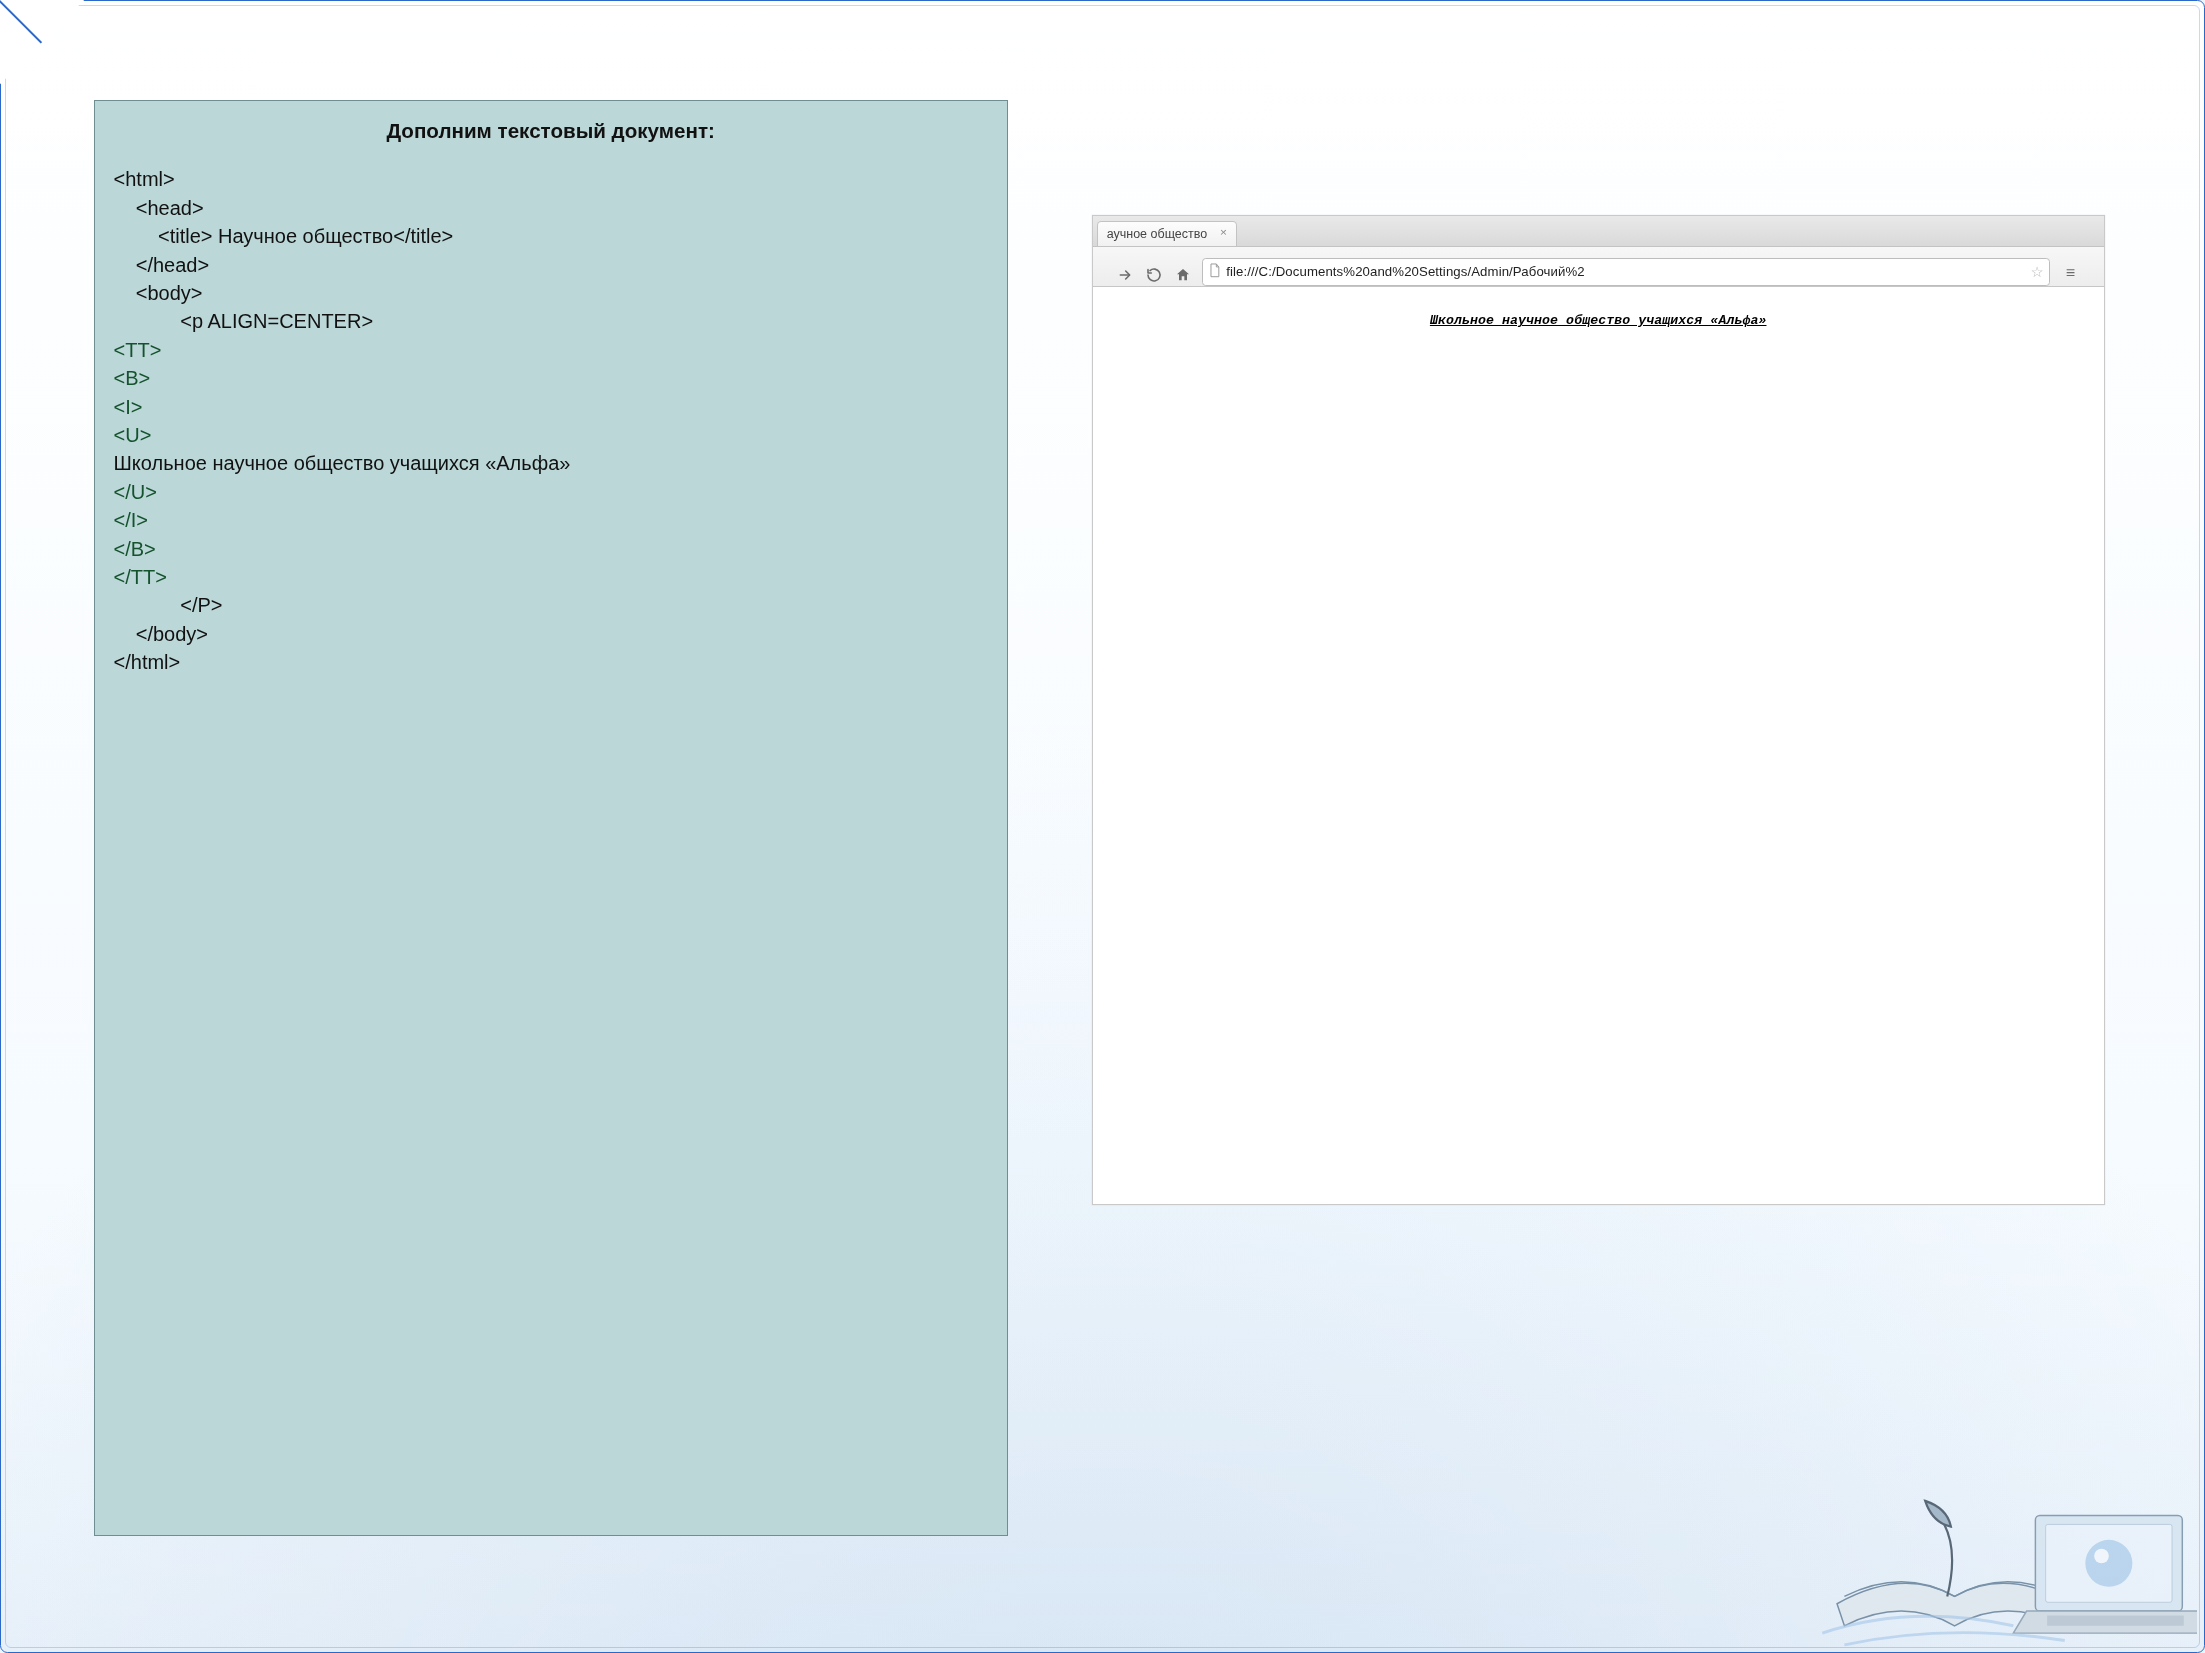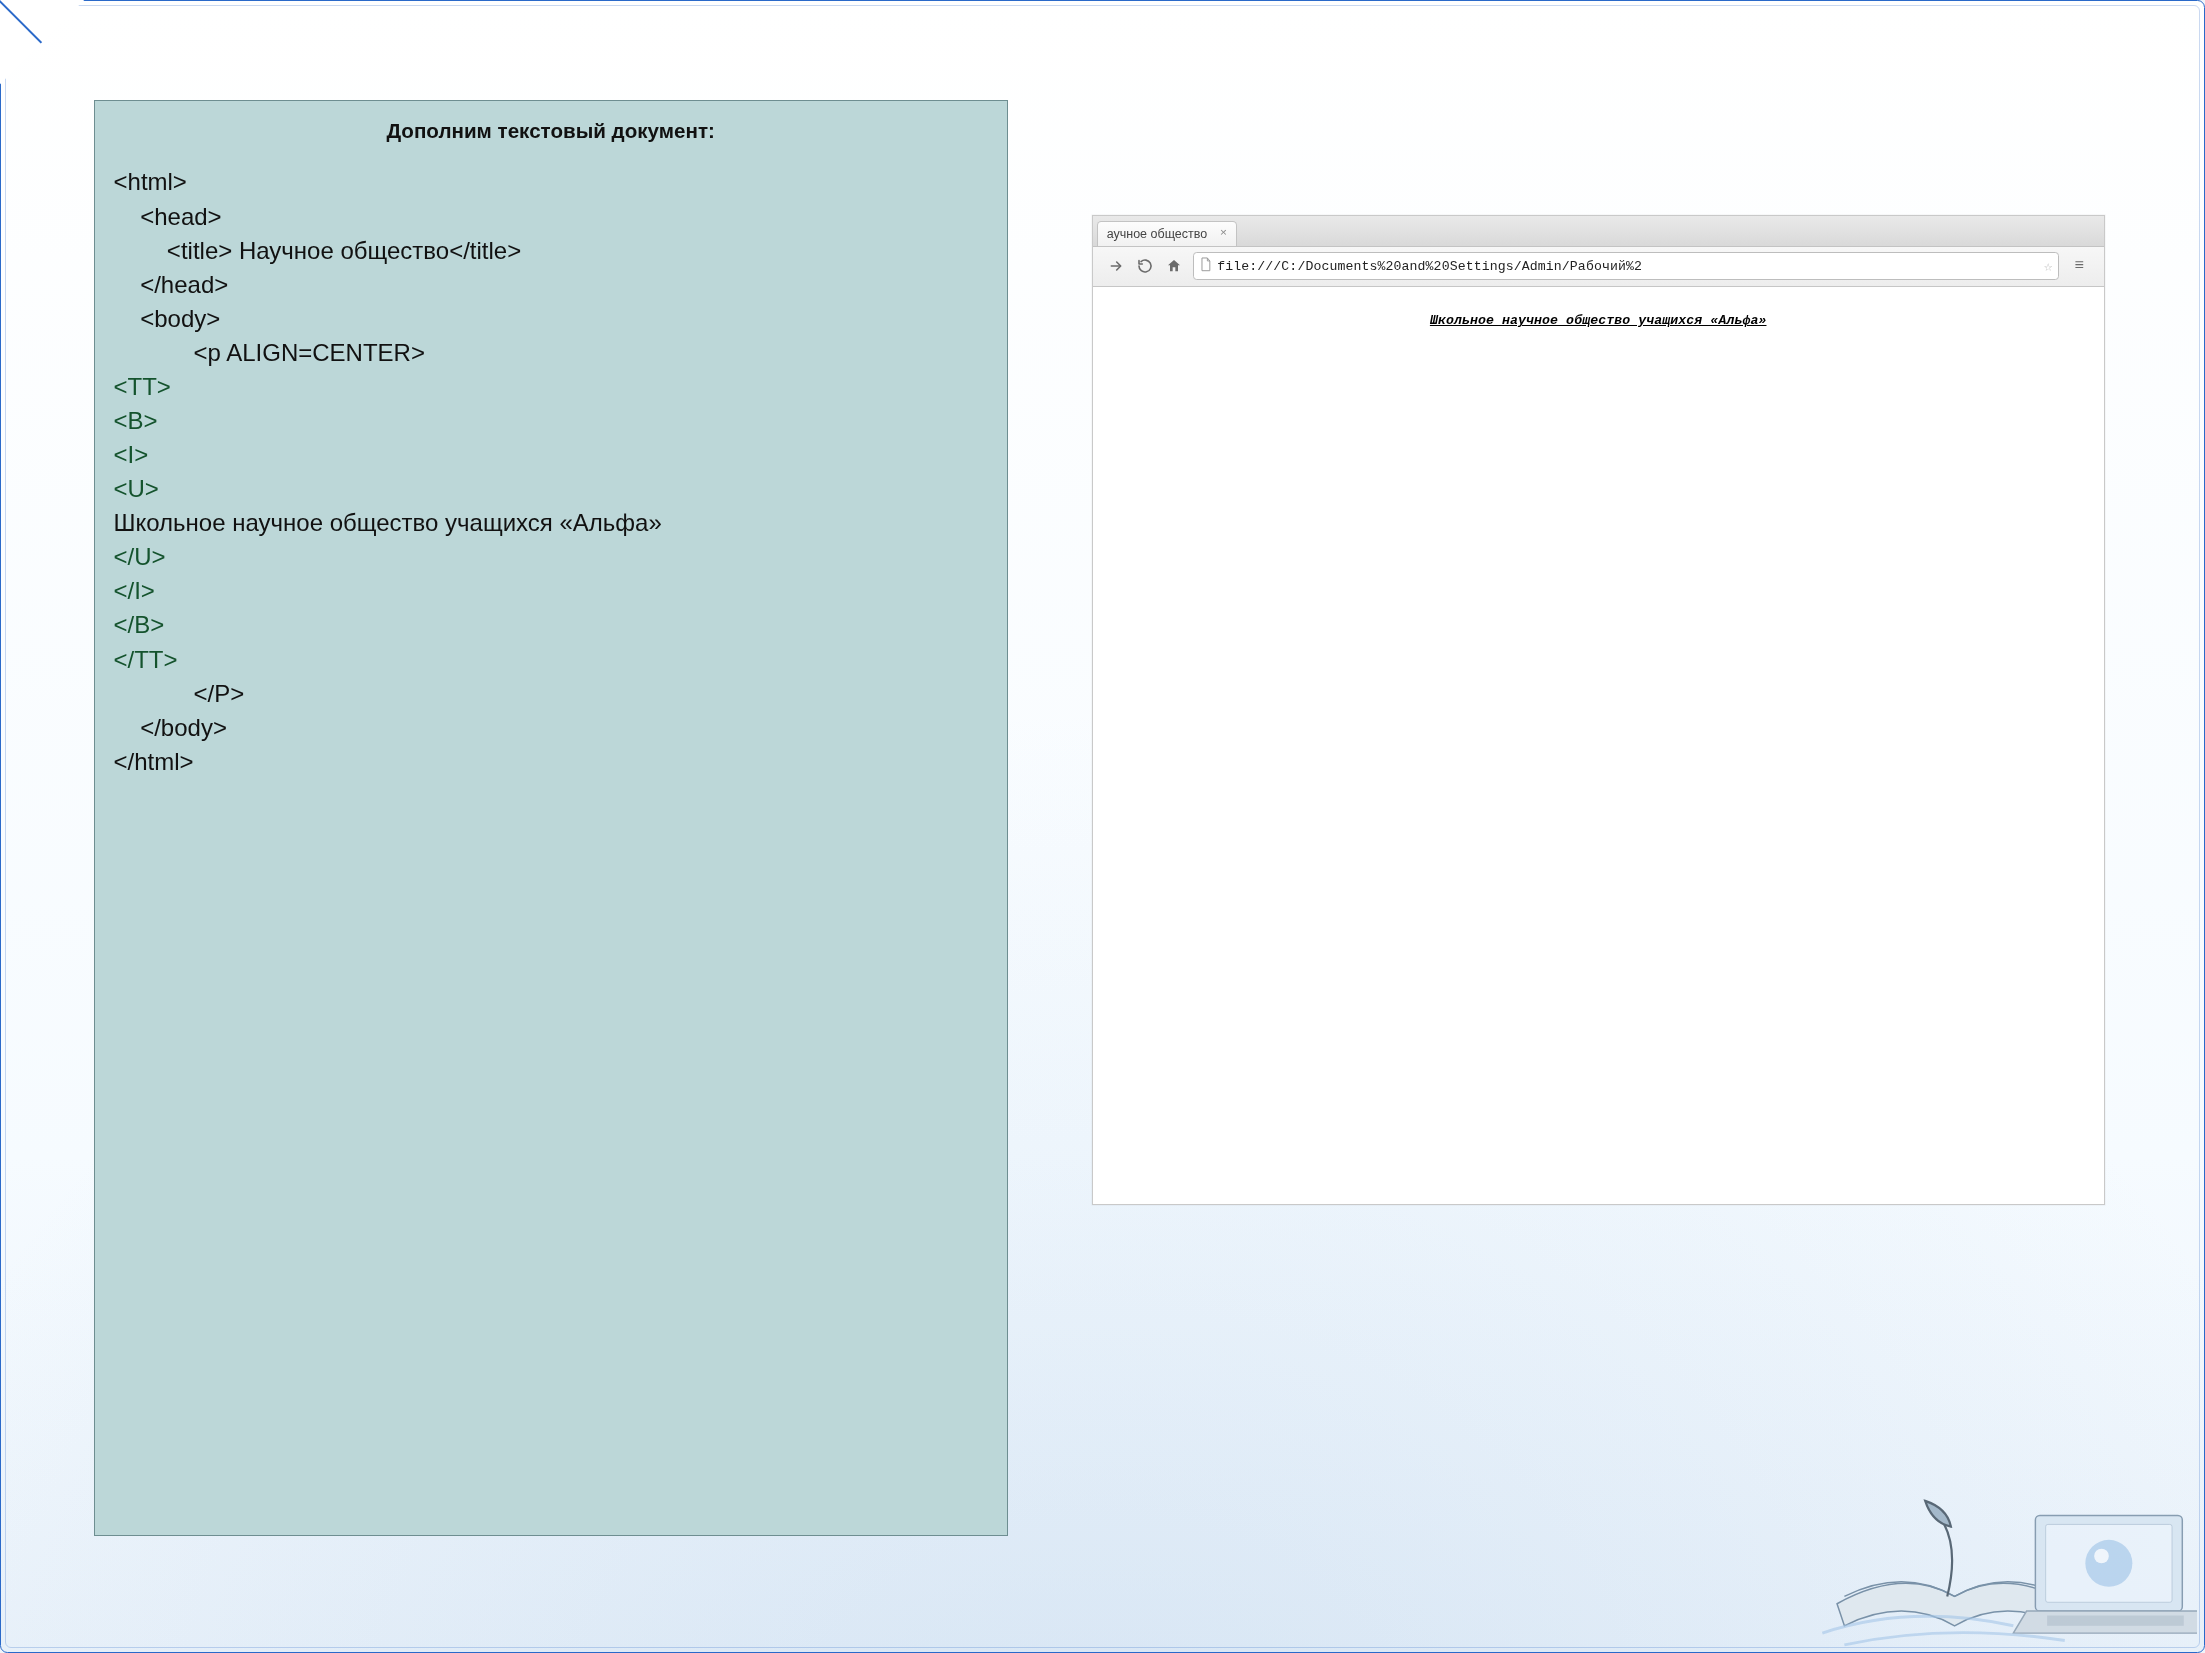--- a/index.html
+++ b/index.html
@@ -64,21 +64,21 @@
   }
   .code-title {
     text-align: center;
     font-weight: 700;
     font-size: 20.6px;
     color: #111;
     line-height: 1.35;
     margin-bottom: 20.6px;
   }
   .code-lines {
-    font-size: 24px;
+    font-size: 20px;
     line-height: 1.42;
     color: #111;
     font-family: Arial, sans-serif;
     white-space: pre-wrap;
   }
   .code-lines .red { color: #14532d; }
 
   
   .browser {
     position: absolute;
@@ -121,24 +121,23 @@
   .tab .tab-close {
     font-size: 11.8px; color: #888;
     width: 13.2px; height: 13.2px; line-height: 11.8px;
     text-align: center; border-radius: 2.2px;
   }
   .toolbar {
     height: 40px;
     background: linear-gradient(#f7f7f7, #ededed);
     border-bottom: 0.7px solid #c6c6c6;
     display: flex;
-    align-items: center;
+    align-items: flex-end;
     gap: 7.4px;
-    padding: 0 12px;
-    font-family: Liberation Mono, monospace;
+    padding: 0 21px;
   }
   .tb-btn {
     width: 22px; height: 22px;
     display: inline-flex; align-items: center; justify-content: center;
     color: #6b6b6b;
   }
   .tb-btn svg { width: 16px; height: 16px; }
   .addr {
     flex: 1 1 auto;
     height: 28px;

